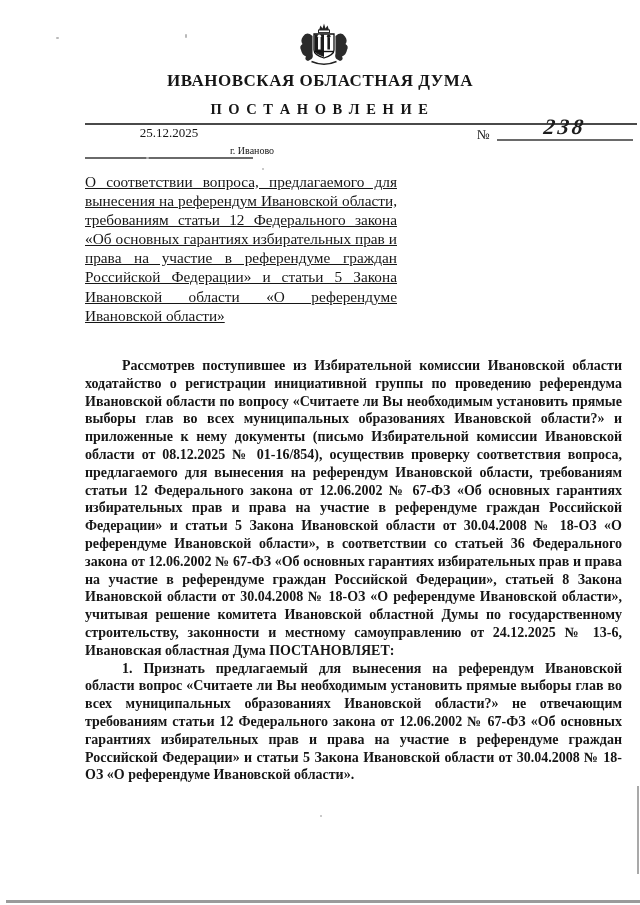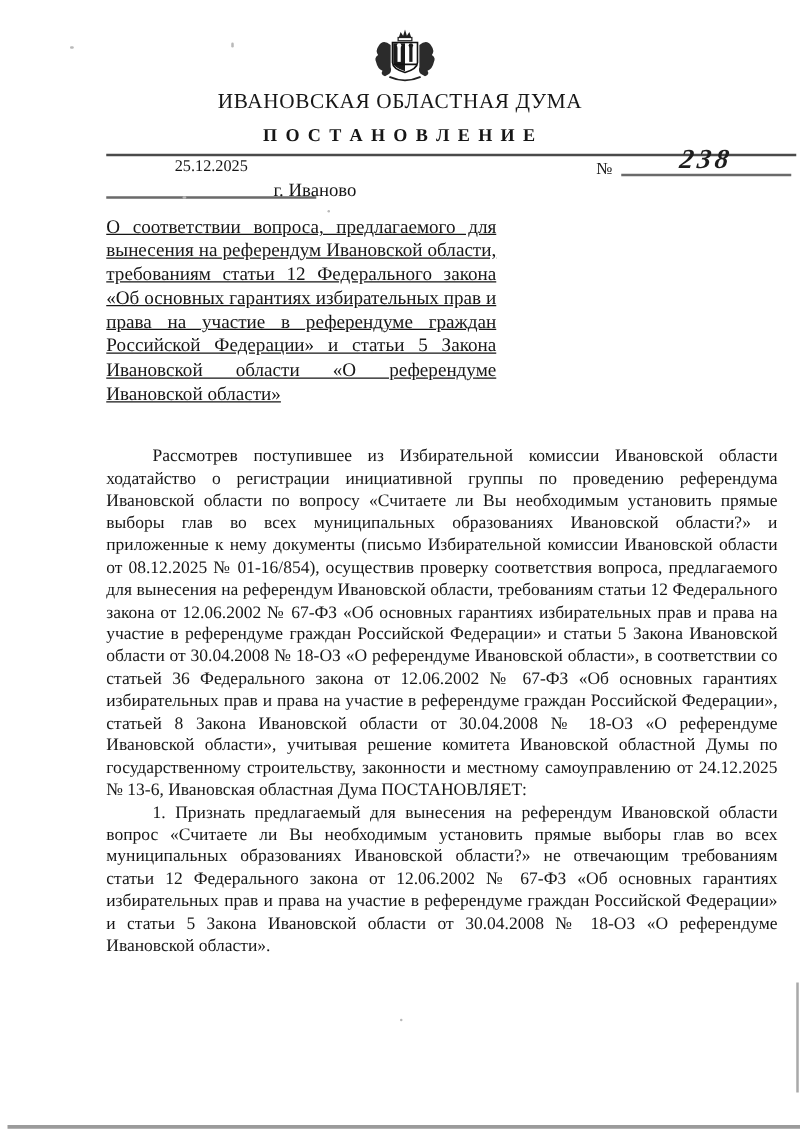--- a/index.html
+++ b/index.html
@@ -8,21 +8,21 @@
     width:640px;height:905px;
     background:#ffffff;
     overflow:hidden;
     font-family:"Liberation Serif","DejaVu Serif",serif;
     color:#161616;
   }
   
   .emblem{position:absolute;left:298px;top:21px;width:52px;height:47px;}
   .org-name{
     position:absolute;left:0;top:71px;width:640px;
-    text-align:center;font-size:17px;font-weight:normal;
+    text-align:center;font-size:17px;font-weight:bold;
     letter-spacing:0.5px;margin:0;
   }
   .doc-type{
     position:absolute;left:0;top:101px;width:640px;
     text-align:center;font-size:14.5px;font-weight:bold;
     letter-spacing:1.5px;margin:0;
   }
   
   .header-rule{
     position:absolute;left:85px;top:123px;width:552px;height:2px;
@@ -43,34 +43,35 @@
   }
   .handwritten{
     display:inline-block;
     font-style:italic;font-weight:600;font-size:22px;
     letter-spacing:3px;color:#1d1d1d;
     transform:skewX(-8deg);
     line-height:24px;
   }
   .city{
     position:absolute;left:0;top:145px;width:504px;
-    text-align:center;font-size:15px;
+    text-align:center;font-size:10px;
   }
   
   .title-block{
     position:absolute;left:85px;top:172px;width:312px;
     font-size:15.3px;line-height:19.1px;
     text-align:justify;
     text-decoration:underline;
   }
   
   .body-block{
     position:absolute;left:85px;top:357px;width:537px;
     font-size:14px;line-height:17.8px;
     text-align:justify;
+    font-weight:bold;
   }
   .body-block p{margin:0;text-indent:37px;}
   
   .scan-band-bottom{
     position:absolute;left:6px;bottom:2px;width:634px;height:3px;
     background:#9b9b9b;
   }
   .scan-line-right{
     position:absolute;right:1px;top:786px;width:2px;height:88px;
     background:#a9a9a9;

